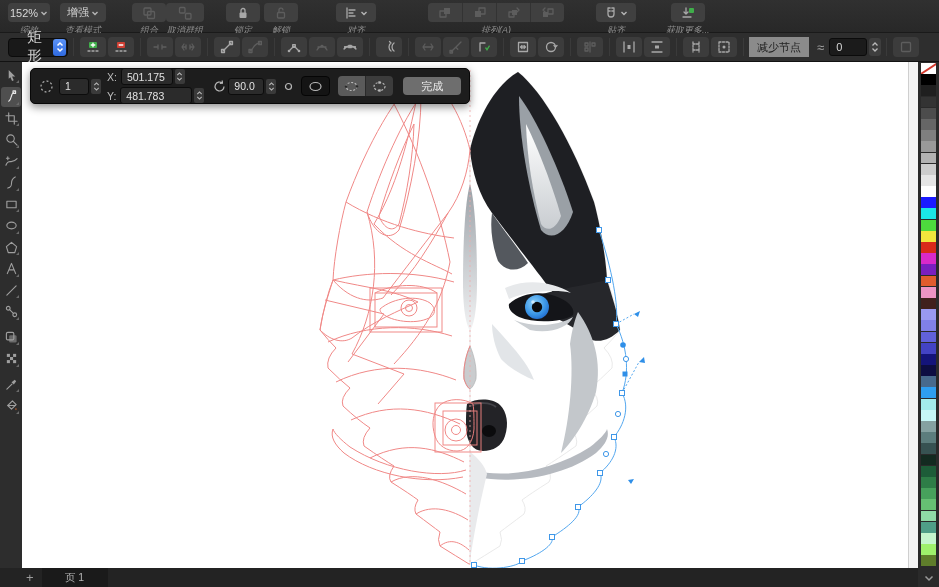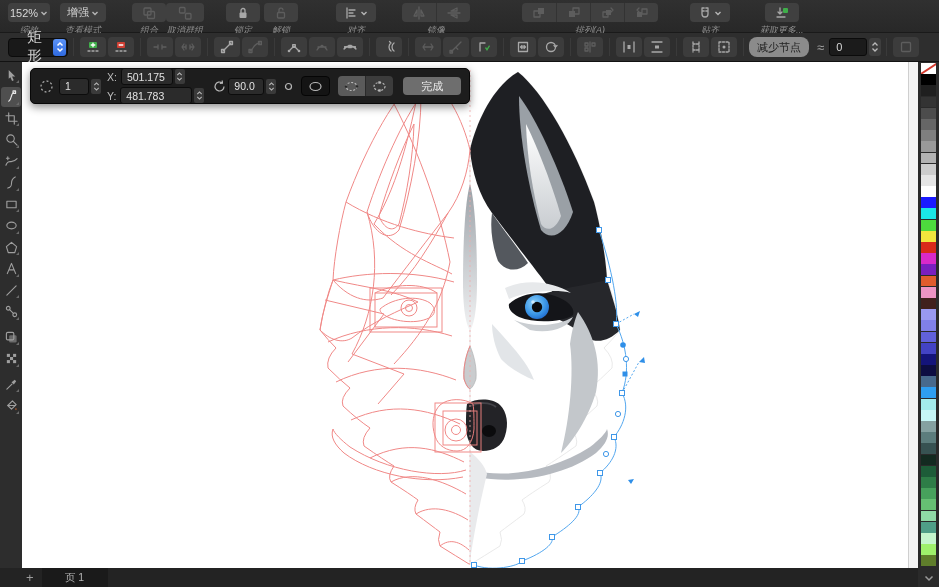--- a/index.html
+++ b/index.html
@@ -37,21 +37,21 @@
     border-right:1px solid #3a3a3a; margin:0 5px; }
   #shapeSelect { margin-left:8px; width:60px; height:19px; background:#191919;
     border:1px solid #0b0b0b; border-radius:4px; display:flex; align-items:center; }
   #shapeSelect span { flex:1; font-size:15px; color:#cfcfcf; padding-left:18px; }
   .bluestep { width:13px; height:17px; border-radius:3px; margin-right:1px;
     background:linear-gradient(#5b93f8,#2f6ae0); display:flex; flex-direction:column;
     align-items:center; justify-content:center; }
   .bluestep svg { width:8px; height:12px; stroke:#fff; stroke-width:1.5; fill:none; }
   .pb { width:26px; height:20px; background:#3c3c3c; border-radius:4px;
     display:flex; align-items:center; justify-content:center; margin:0 1px; }
-  .pbtn-label { height:20px; background:#8b8b8b; color:#222; border-radius:8px;
+  .pbtn-label { height:20px; background:#8b8b8b; color:#222; border-radius:0;
     font-size:11px; display:flex; align-items:center; padding:0 8px; }
   .nin { width:38px; height:18px; background:#1b1b1b; border:1px solid #0b0b0b;
     border-radius:3px; color:#d8d8d8; font-size:11px; display:flex;
     align-items:center; padding-left:6px; }
   .stp { width:12px; height:18px; background:#3e3e3e; border-radius:3px; margin-left:2px;
     display:flex; align-items:center; justify-content:center; }
   .stp svg { width:8px; height:12px; stroke:#bbb; stroke-width:1.3; fill:none; }
   .approx { color:#a5a5a5; font-size:13px; margin:0 5px 0 8px; }
 
   
@@ -183,35 +183,20 @@
         <svg class="ic" viewBox="0 0 14 14">
             <path d="M3 2v10M5 4h6M5 7h4M5 10h6"></path>
           </svg>
         <svg class="chev" viewBox="0 0 8 8">
             <path d="M1.5 3l2.5 2.5L6.5 3"></path>
           </svg>
       </div>
       <div class="tlabel">对齐</div>
     </div>
 
-    <div class="tgroup" style="margin-left:26px">
-      <div class="tbtns">
-        <div class="b rl">
-          <svg class="ic dim" viewBox="0 0 14 14">
-              <path d="M7 1v12M5 4L2 10h3zM9 4l3 6H9z"></path>
-            </svg>
-        </div>
-        <div class="b rr seg2">
-          <svg class="ic dim" viewBox="0 0 14 14">
-              <path d="M1 7h12M4 5l6-3v3zM4 9l6 3V9z"></path>
-            </svg>
-        </div>
-      </div>
-      <div class="tlabel">镜像</div>
-    </div>
 
     <div class="tgroup" style="margin-left:52px">
       <div class="tbtns">
         <div class="b rl">
           <svg class="ic dim" viewBox="0 0 14 14">
               <rect x="2" y="5" width="6" height="6"></rect>
               <rect class="f" x="6" y="2" width="6" height="6"></rect>
             </svg>
         </div>
         <div class="b mid">

